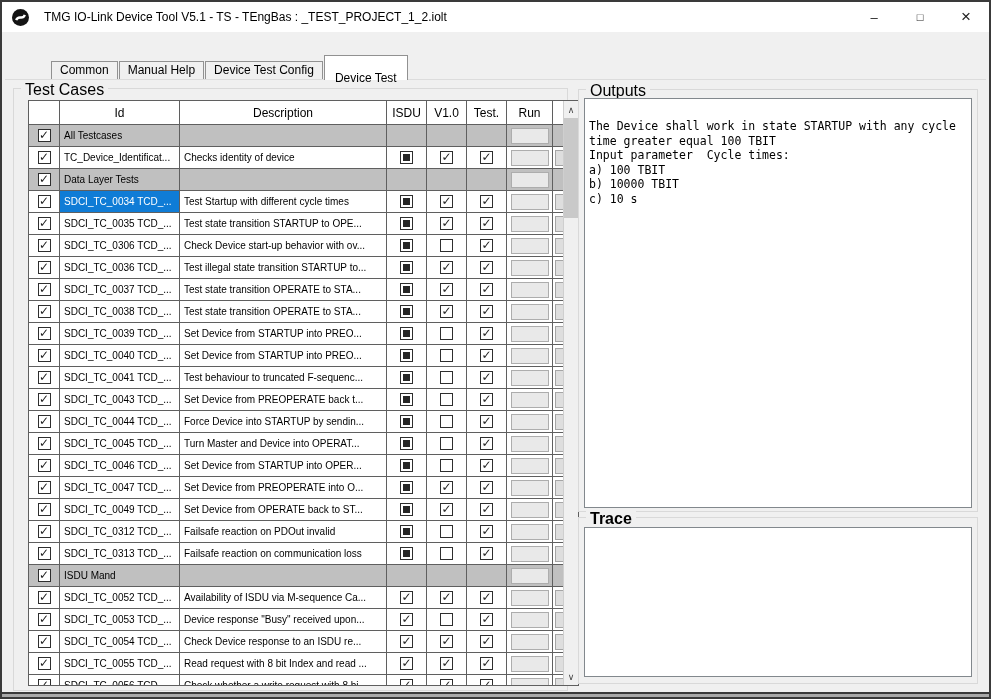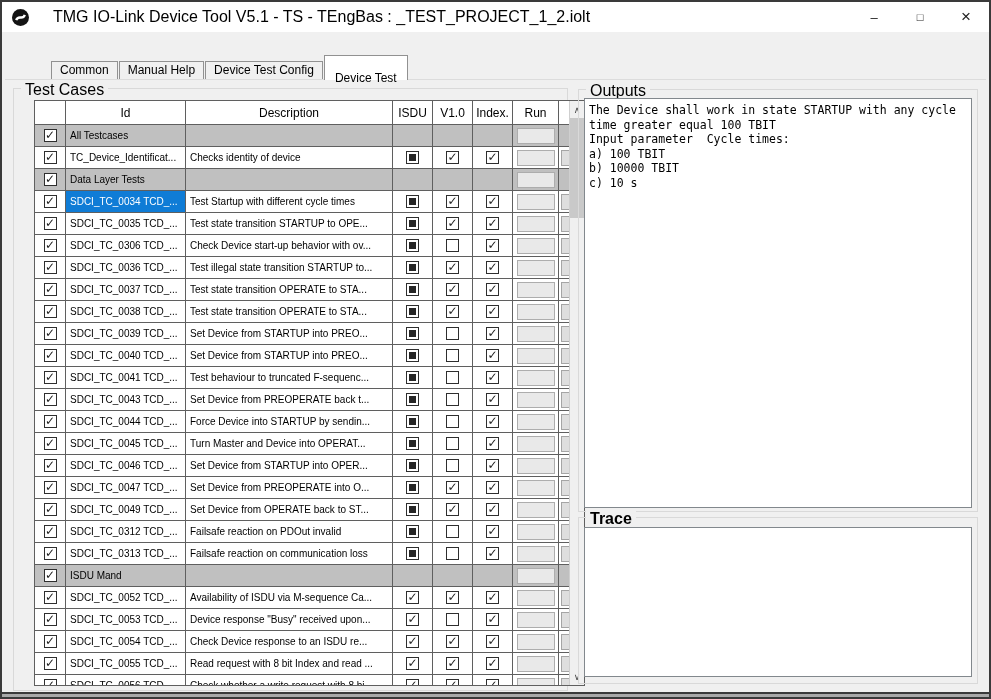--- a/index.html
+++ b/index.html
@@ -4,21 +4,21 @@
 <style>
   * { box-sizing: border-box; }
   body { margin:0; background:#d4d4d4; font-family:"Liberation Sans",sans-serif; }
   .window { position:relative; width:991px; height:699px; background:#f0f0f0; overflow:hidden; font-size:12px; color:#000; }
   .frame { position:absolute; inset:0; border:2px solid #3a3a3a; pointer-events:none; z-index:60; }
   .bottom-edge { position:absolute; left:0; right:0; bottom:0; height:7px; background:#a9a9a9; border-top:2px solid #3a3a3a; z-index:55; }
 
   
   .titlebar { position:absolute; left:2px; top:2px; right:2px; height:30px; background:#ffffff; display:flex; align-items:center; }
   .app-icon { margin-left:10px; width:17px; height:17px; flex:0 0 auto; }
-  .title-text { margin-left:24px; font-size:16px; white-space:nowrap; }
+  .title-text { margin-left:15px; font-size:12px; white-space:nowrap; }
   .win-controls { margin-left:auto; display:flex; height:100%; }
   .win-btn { width:46px; height:100%; display:flex; align-items:center; justify-content:center; color:#222; }
   .g-min { font-size:13px; }
   .g-max { font-size:11px; }
   .g-close { font-size:17px; }
 
   
   .menubar { position:absolute; left:2px; top:32px; right:2px; height:26px; display:flex; align-items:center; padding-left:8px; background:#f0f0f0; }
   .menu-item { padding:4px 10px; }
 
@@ -29,21 +29,21 @@
   .tabpage-line { position:absolute; left:5px; top:79px; right:5px; height:1px; background:#dcdcdc; }
 
   
   .groupbox { position:absolute; border:1px solid #d9d9d9; }
   .gb-label { position:absolute; top:-8px; left:7px; background:#f0f0f0; padding:0 4px; font-size:16px; white-space:nowrap; }
   #gb-testcases { left:13px; top:88px; width:555px; height:603px; }
   #gb-outputs   { left:578px; top:89px; width:400px; height:423px; }
   #gb-trace     { left:578px; top:517px; width:400px; height:167px;font-weight:bold; }
 
   
-  .tbl { position:absolute; left:20px; top:11px; width:551px; height:586px; border:1px solid #5f5f5f; background:#fff; overflow:hidden; }
+  .tbl { position:absolute; left:14px; top:11px; width:551px; height:586px; border:1px solid #5f5f5f; background:#fff; overflow:hidden; }
   .hrow, .trow { display:flex; width:536px; }
   .hrow { height:24px; border-bottom:1px solid #5f5f5f; background:#fff; }
   .trow { height:22px; border-bottom:1px solid #5f5f5f; background:#fff; }
   .trow.group { background:#c0c0c0; }
   .cell, .hcell { border-right:1px solid #5f5f5f; display:flex; align-items:center; overflow:hidden; }
   .hcell { justify-content:center; font-size:12px; }
   .c-check{width:31px} .c-id{width:120px} .c-desc{width:207px}
   .c-isdu{width:40px} .c-v10{width:40px} .c-mand{width:40px}
   .c-run{width:46px} .c-x{width:12px; border-right:none;}
   .cell.c-isdu,.cell.c-v10,.cell.c-mand,.cell.c-run,.cell.c-x { justify-content:center; }
@@ -60,21 +60,21 @@
   .xbox { width:9px; height:16px; background:#dedede; border:1px solid #a5a5a5; }
 
   
   .vscroll { position:absolute; top:0; right:0; width:15px; height:100%; background:#f0f0f0; border-left:1px solid #cfcfcf; }
   .sb-btn { position:absolute; left:0; width:100%; height:17px; display:flex; align-items:center; justify-content:center; color:#3f3f3f; font-size:9px; font-family:"DejaVu Sans",sans-serif; }
   .sb-up { top:0; } .sb-down { bottom:0; }
   .sb-thumb { position:absolute; left:0; top:17px; width:100%; height:100px; background:#c9c9c9; }
 
   
   .textbox { position:absolute; border:1px solid #82888d; background:#fff; overflow:hidden; }
-  #outputs-box { left:5px; top:8px; width:388px; height:410px; font-family:"DejaVu Sans Mono",monospace; font-size:11.5px; line-height:14.5px; white-space:pre; padding:4px 4px; }
+  #outputs-box { left:5px; top:8px; width:388px; height:410px; font-family:"DejaVu Sans Mono",monospace; font-size:11.5px; line-height:14.5px; white-space:pre; padding:20px 4px; }
   #trace-box { left:5px; top:9px; width:388px; height:150px; }
 </style>
 </head>
 <body>
 
 <div class="window">
   <div class="frame"></div>
   <div class="bottom-edge"></div>
 
   <div class="titlebar">
@@ -101,21 +101,21 @@
 
   <div class="groupbox" id="gb-testcases">
     <span class="gb-label">Test Cases</span>
     <div class="tbl">
       <div class="hrow">
         <div class="hcell c-check"></div>
         <div class="hcell c-id">Id</div>
         <div class="hcell c-desc">Description</div>
         <div class="hcell c-isdu">ISDU</div>
         <div class="hcell c-v10">V1.0</div>
-        <div class="hcell c-mand">Index.</div>
+        <div class="hcell c-mand">Test.</div>
         <div class="hcell c-run">Run</div>
         <div class="hcell c-x"></div>
       </div>
       <div>
           <div class="trow group">
             <div class="cell c-check">
               <span class="cb checked"></span>
             </div>
             <div class="cell c-id">
               <span class="ctext">All Testcases</span>

